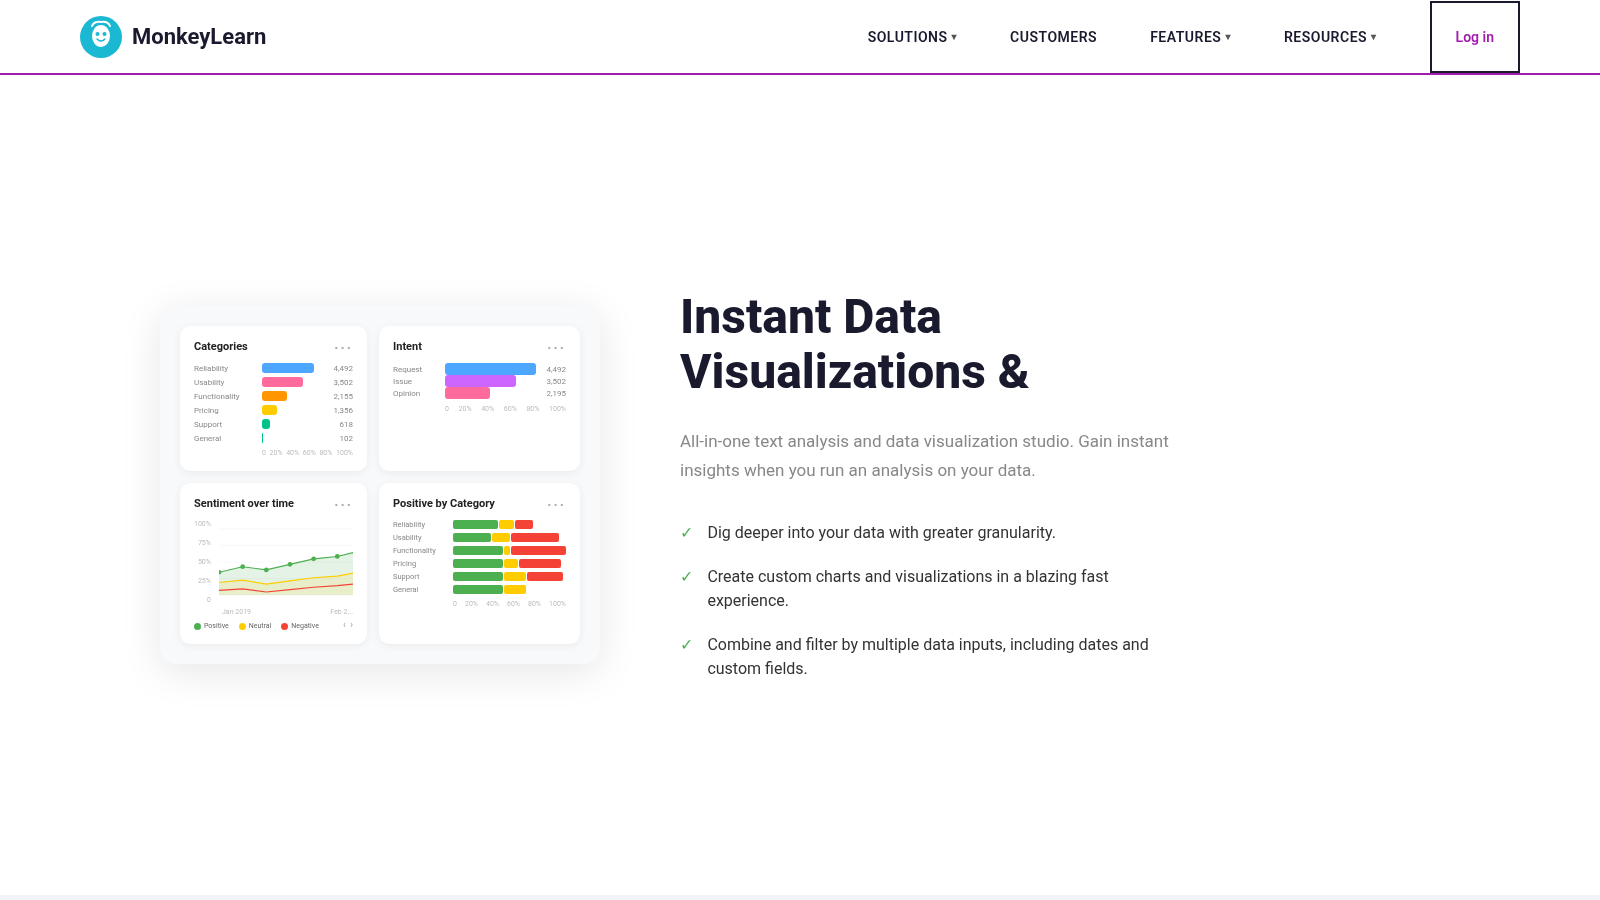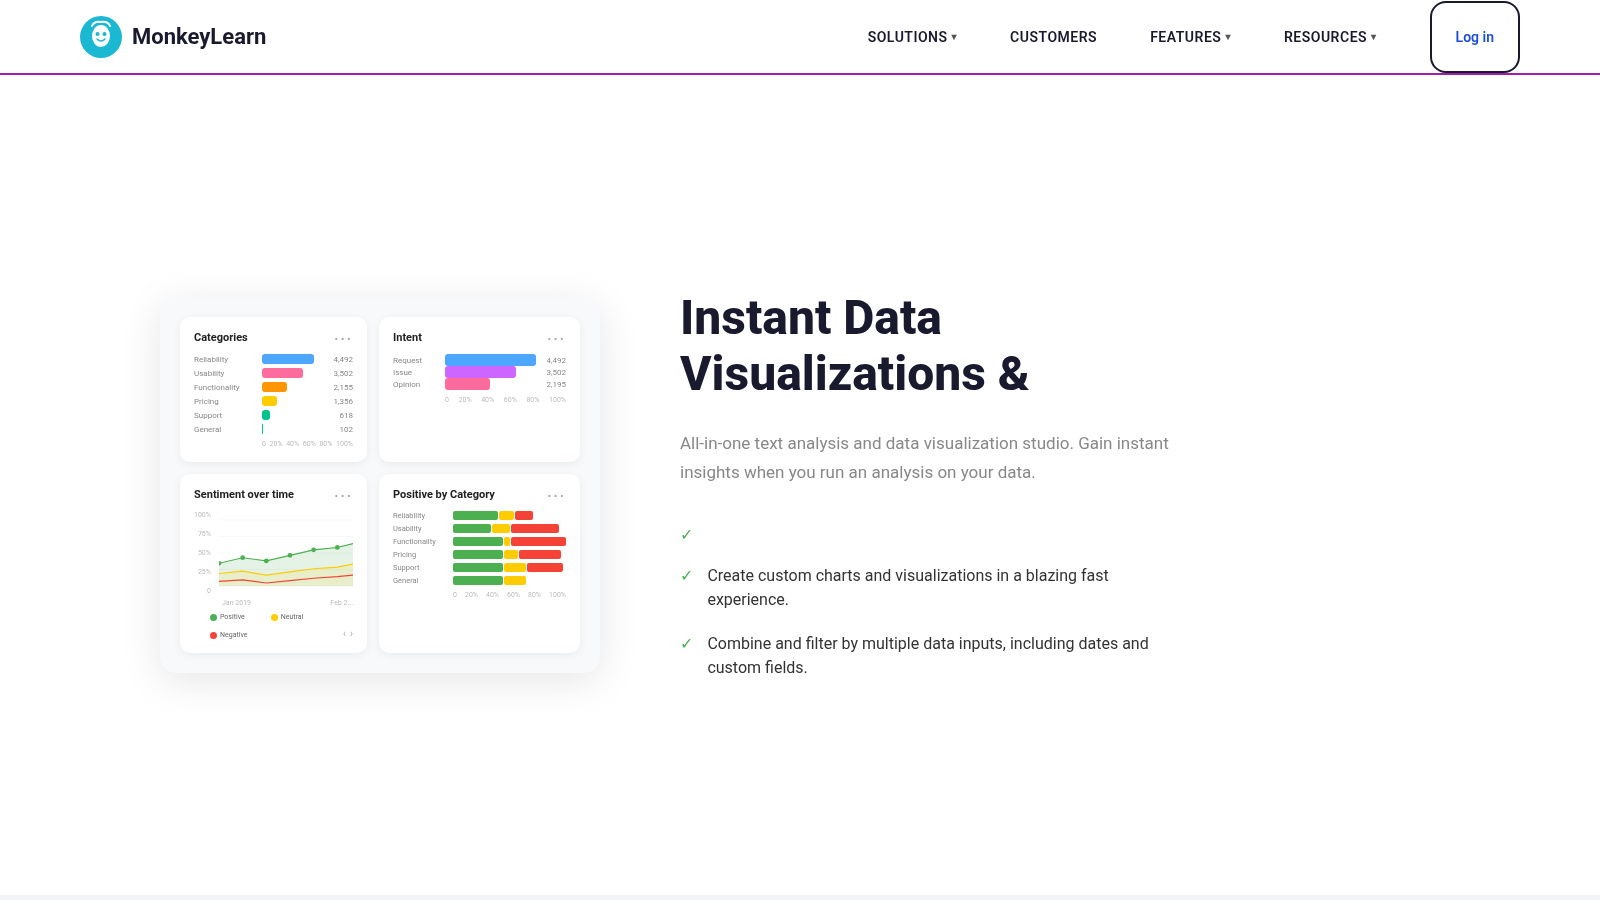--- a/index.html
+++ b/index.html
@@ -50,24 +50,24 @@
       align-items: center;
       gap: 4px;
     }
     .nav-link .chevron {
       font-size: 10px;
       color: #555;
     }
     .nav-login {
       font-size: 14px;
       font-weight: 600;
-      color: #1d4ed8;
+      color: #a21caf;
       padding: 26px 24px;
       border: 2px solid #1a1a2e;
-      border-radius: 16px;
+      border-radius: 0;
       text-decoration: none;
       cursor: pointer;
     }
 
     
     .main-content {
       display: flex;
       align-items: center;
       padding: 80px 80px 80px 160px;
       gap: 80px;
@@ -179,21 +179,20 @@
       gap: 10px;
       margin-top: 6px;
       flex-wrap: wrap;
     }
     .sot-legend-item {
       display: flex;
       align-items: center;
       gap: 3px;
       font-size: 7px;
       color: #666;
-      margin-left: 16px;
     }
     .sot-dot {
       width: 7px;
       height: 7px;
       border-radius: 50%;
     }
     .sot-nav {
       position: absolute;
       bottom: 14px;
       right: 14px;
@@ -555,20 +554,21 @@
 
   <div class="right-content">
     <h1 class="main-title">
       <span>Instant Data Visualizations &amp;</span><br>
     </h1>
     <p class="main-desc">All-in-one text analysis and data visualization studio. Gain instant insights when you run an analysis on your data.</p>
 
     <ul class="feature-list">
       <li class="feature-item">
         <span class="check-icon">✓</span>
+        <span class="feature-text">Dig deeper into your data with greater granularity.</span>
       </li>
       <li class="feature-item">
         <span class="check-icon">✓</span>
         <span class="feature-text">Create custom charts and visualizations in a blazing fast experience.</span>
       </li>
       <li class="feature-item">
         <span class="check-icon">✓</span>
         <span class="feature-text">Combine and filter by multiple data inputs, including dates and custom fields.</span>
       </li>
     </ul>

